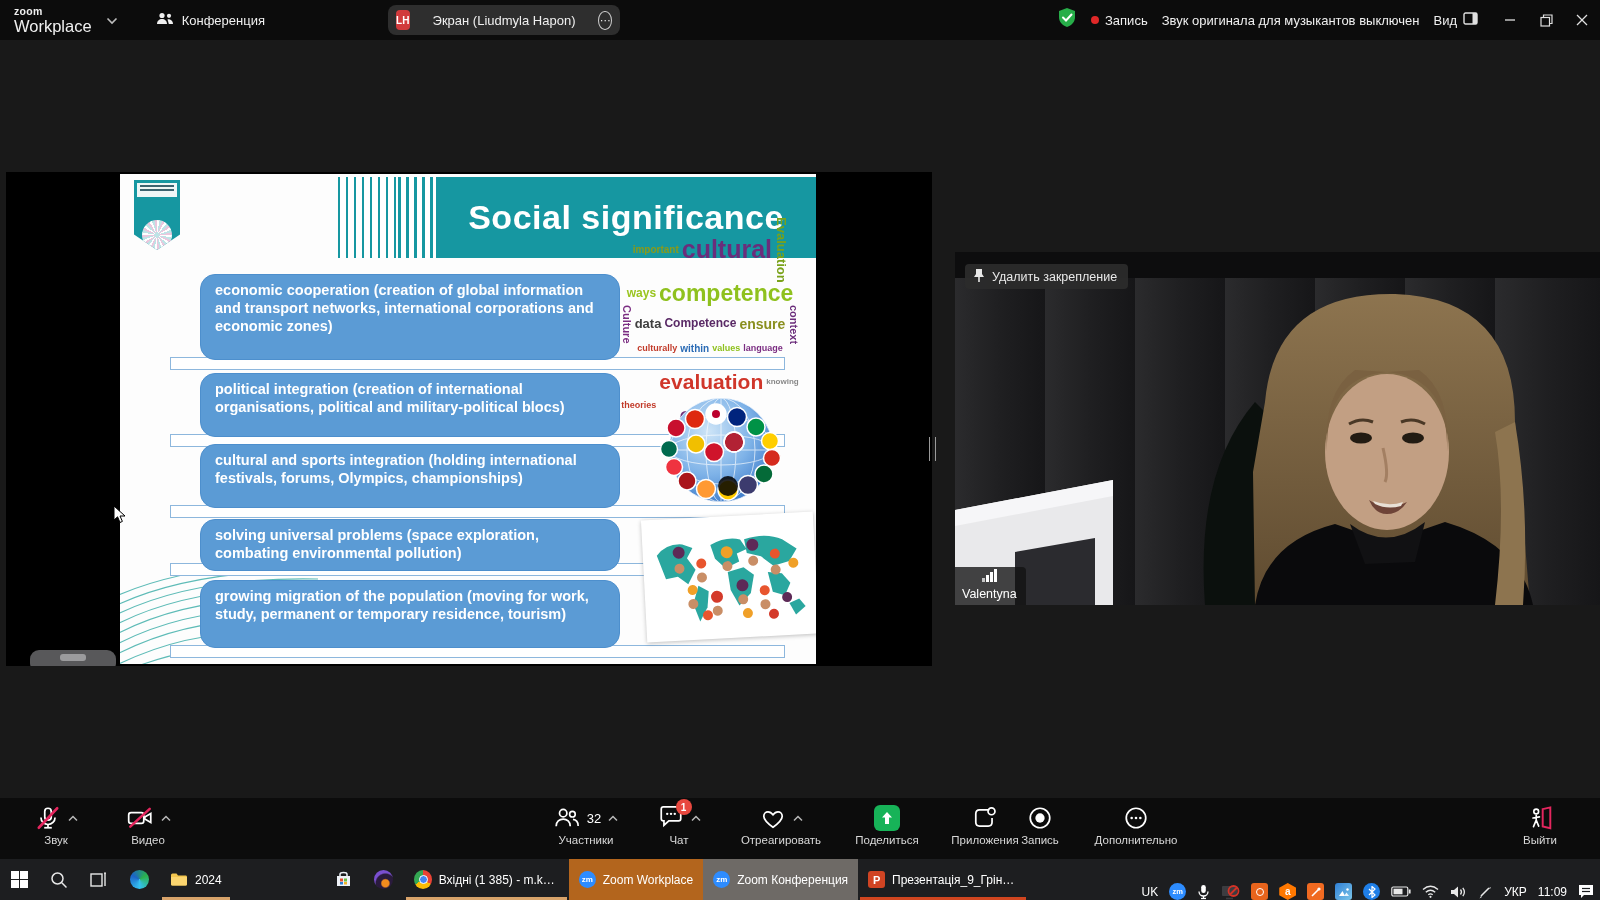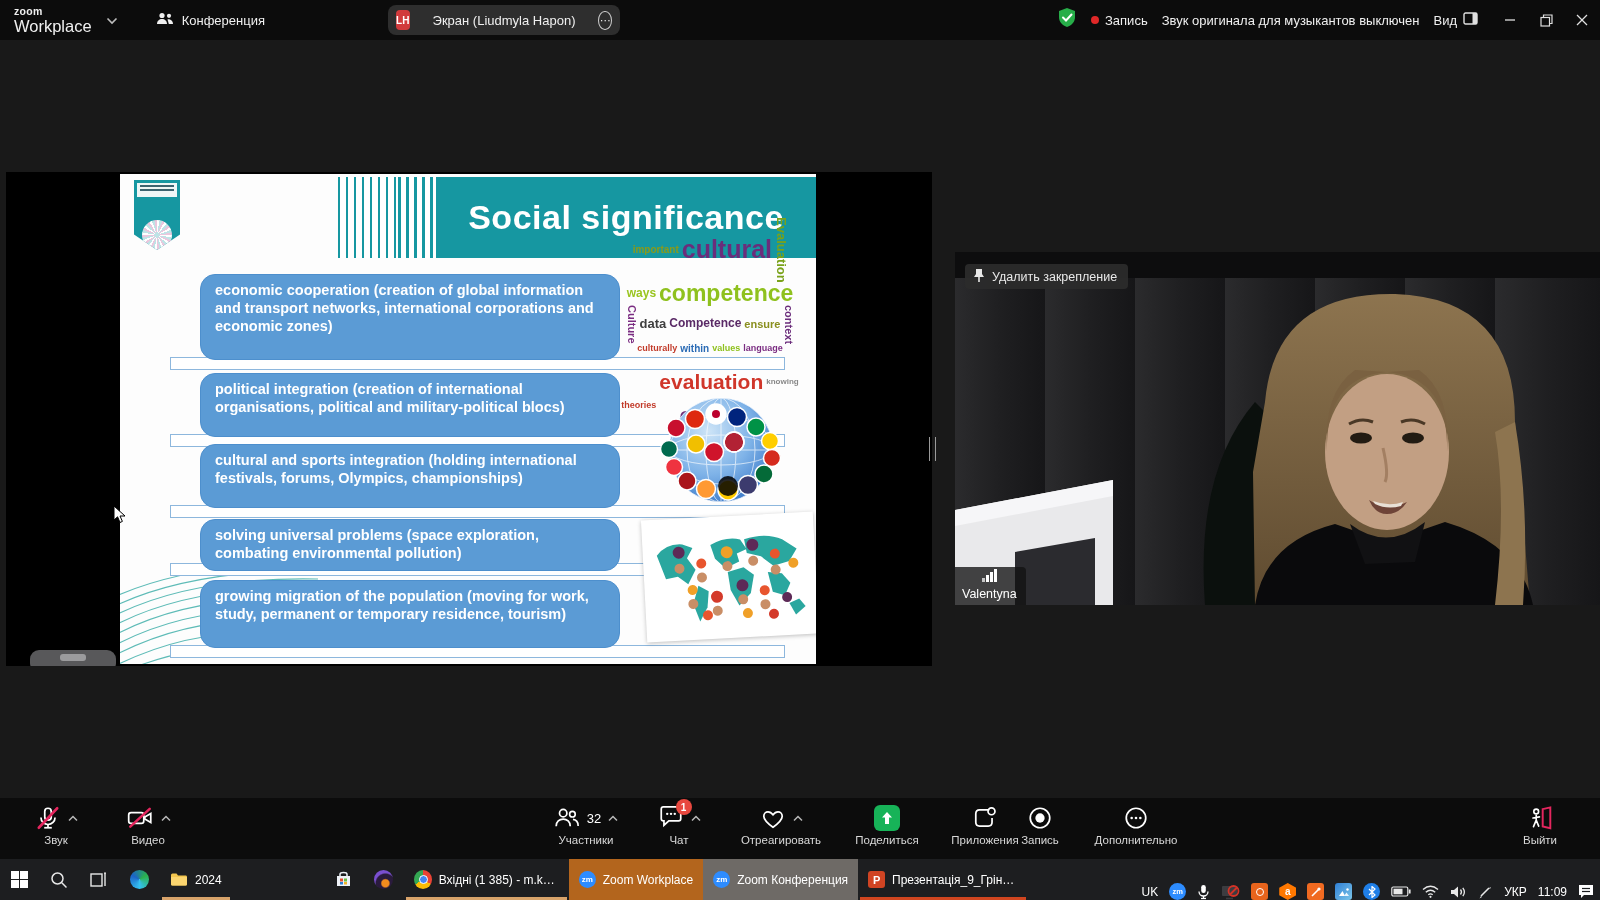--- a/index.html
+++ b/index.html
@@ -234,21 +234,21 @@
 
         <div id="wordcloud" class="slide-img">
             <span style="color: rgb(138, 154, 26); font-size: 10px; font-weight: 600;">important</span>
             <span style="color: rgb(107, 45, 123); font-size: 25px; font-weight: 700;">cultural</span>
             <span class="wc-v" style="color: rgb(122, 162, 26); font-size: 13px; font-weight: 600;">Evaluation</span>
             <span style="color: rgb(154, 197, 32); font-size: 12px; font-weight: 600;">ways</span>
             <span style="color: rgb(143, 193, 30); font-size: 23px; font-weight: 700;">competence</span>
             <span class="wc-v" style="color: rgb(123, 45, 130); font-size: 11px; font-weight: 600;">Culture</span>
             <span style="color: rgb(63, 63, 63); font-size: 13px; font-weight: 700;">data</span>
             <span style="color: rgb(90, 42, 102); font-size: 12px; font-weight: 600;">Competence</span>
-            <span style="color: rgb(138, 143, 31); font-size: 11px; font-weight: 600;">ensure</span>
+            <span style="color: rgb(138, 143, 31); font-size: 14px; font-weight: 600;">ensure</span>
             <span class="wc-v" style="color: rgb(107, 45, 123); font-size: 11px; font-weight: 600;">context</span>
             <span style="color: rgb(194, 59, 42); font-size: 9px; font-weight: 600;">culturally</span>
             <span style="color: rgb(42, 107, 181); font-size: 10px; font-weight: 600;">within</span>
             <span style="color: rgb(143, 193, 30); font-size: 9px; font-weight: 600;">values</span>
             <span style="color: rgb(123, 45, 130); font-size: 9px; font-weight: 600;">language</span>
             <span style="color: rgb(194, 59, 42); font-size: 9px; font-weight: 600; margin-top: 48px;">theories</span>
             <span style="color: rgb(208, 54, 42); font-size: 21px; font-weight: 700;">evaluation</span>
             <span style="color: rgb(136, 136, 136); font-size: 8px; font-weight: 600;">knowing</span>
             <span style="color: rgb(107, 45, 123); font-size: 16px; font-weight: 700;">Cultural</span>
           </div>

